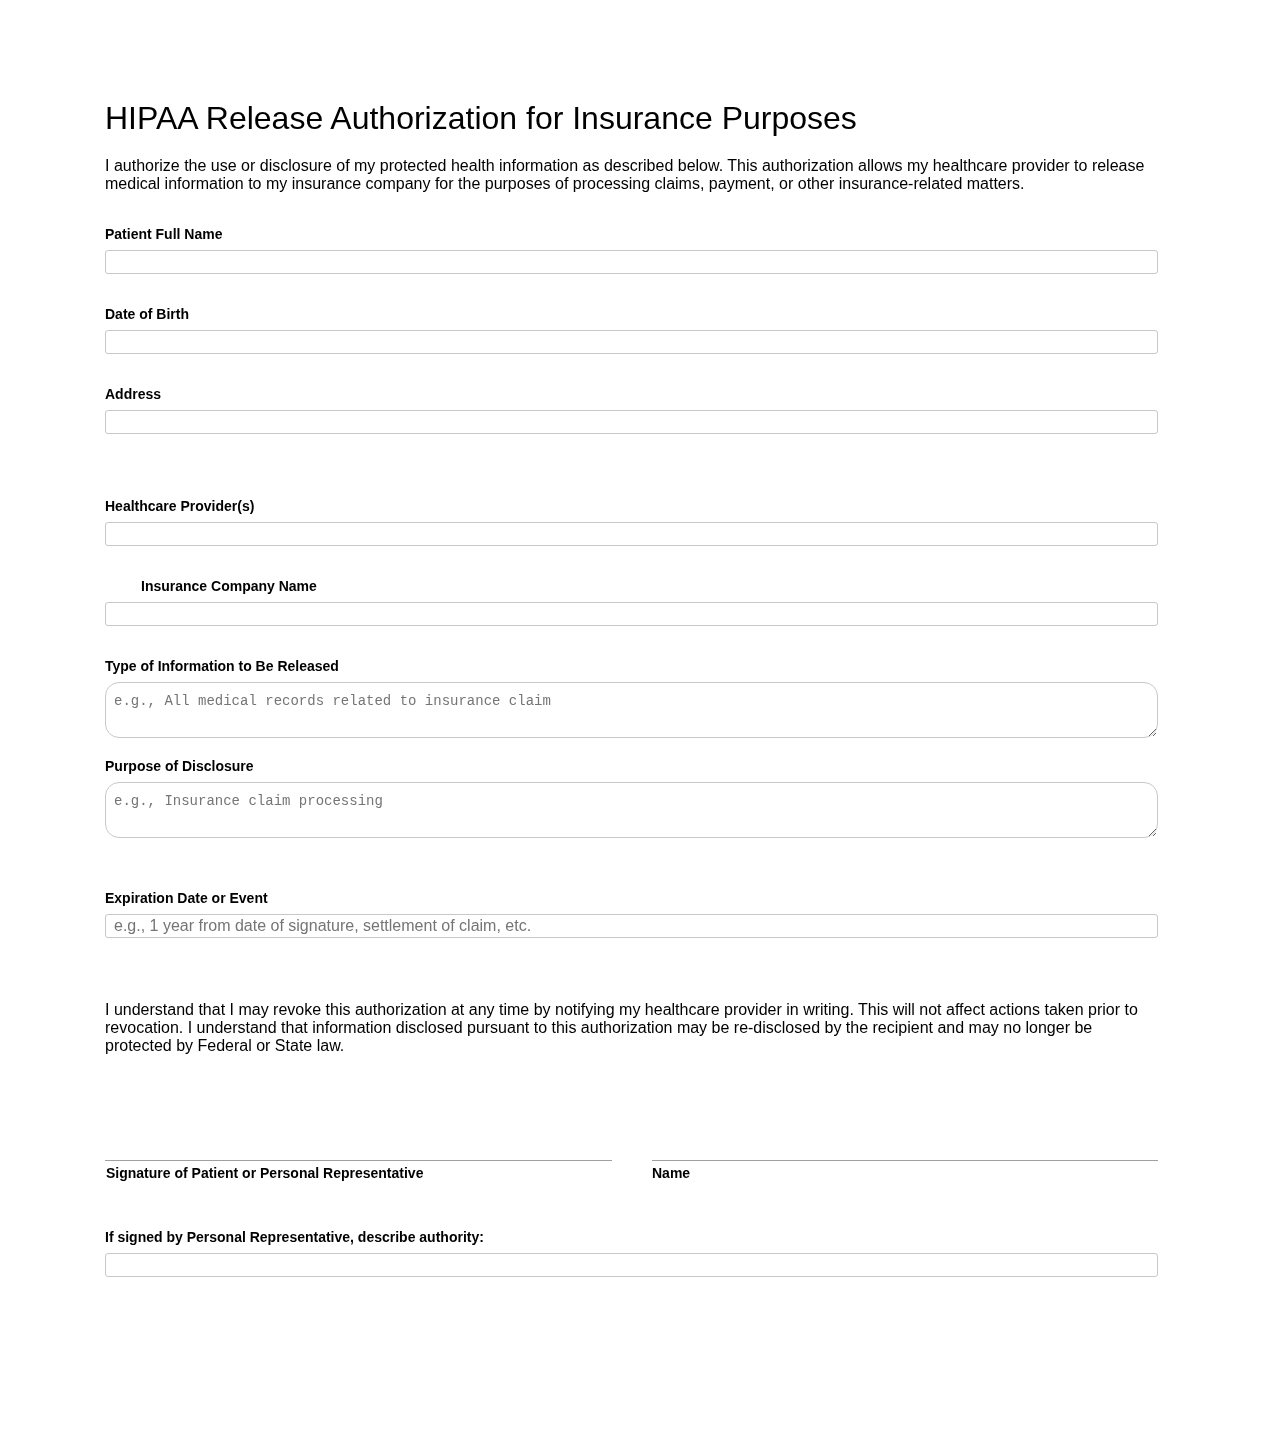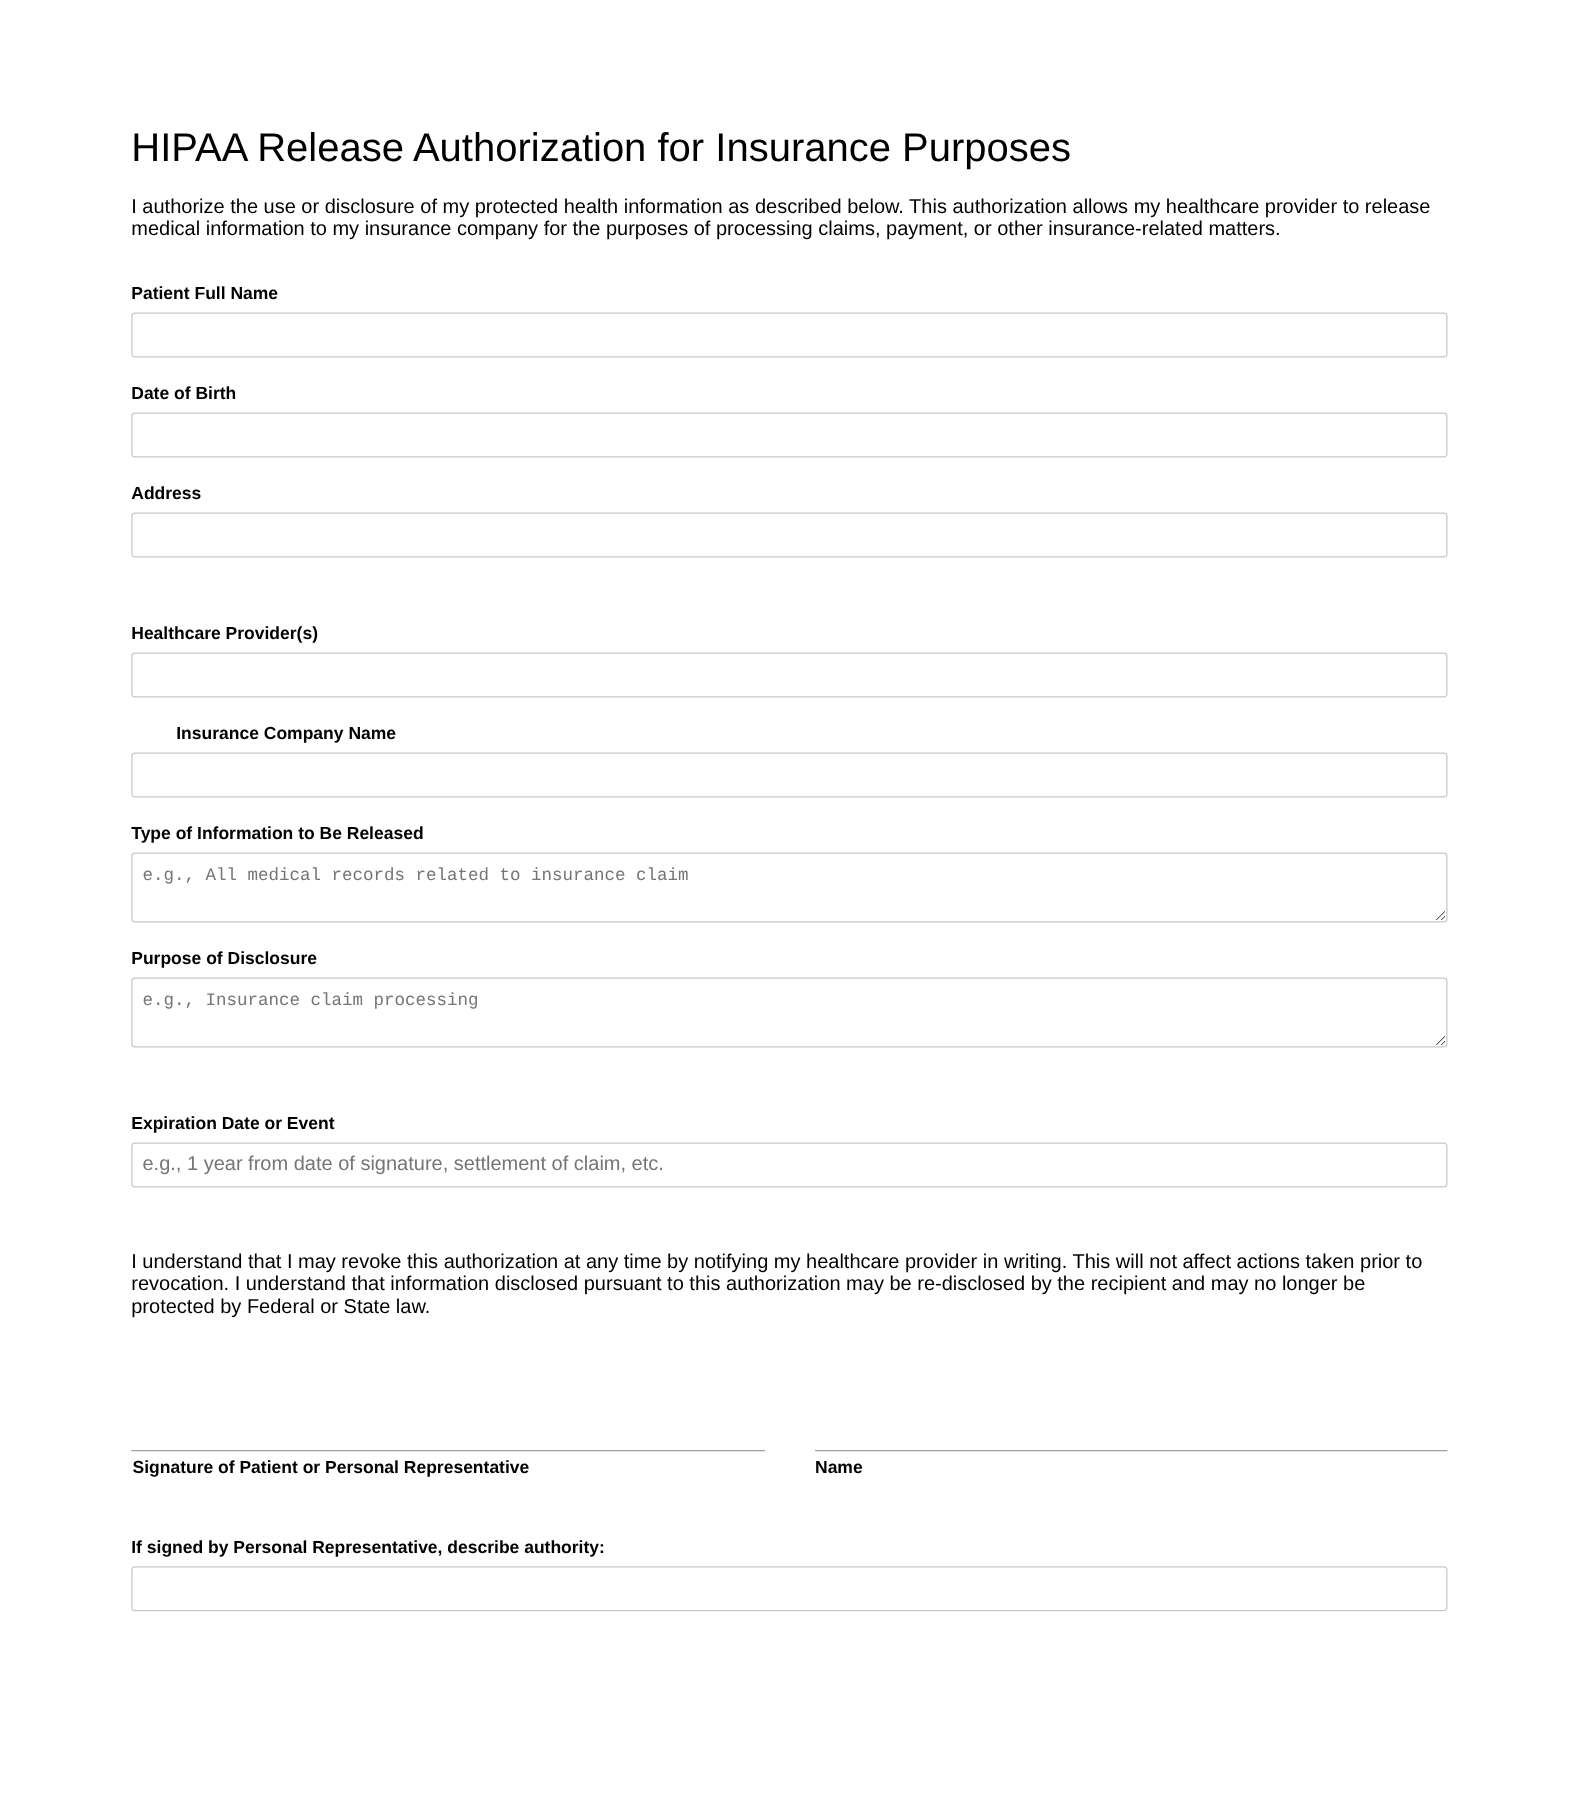--- a/index.html
+++ b/index.html
@@ -43,21 +43,21 @@
       left: 0;
       font-size: 14px;
       font-weight: bold;
       line-height: 16px;
       white-space: nowrap;
     }
     .text-input {
       position: absolute;
       left: 0;
       width: 1053px;
-      height: 36px;
+      height: 24px;
       box-sizing: border-box;
       border: 1px solid #c8c8c8;
       border-radius: 3px;
       background: #ffffff;
       padding: 0 8px;
       font-family: "Liberation Sans", sans-serif;
       font-size: 16px;
       color: #000;
       outline: none;
       margin: 0;
@@ -66,21 +66,21 @@
       color: #757575;
       opacity: 1;
     }
     .text-area {
       position: absolute;
       left: 0;
       width: 1053px;
       height: 56px;
       box-sizing: border-box;
       border: 1px solid #c8c8c8;
-      border-radius: 3px;
+      border-radius: 14px;
       background: #ffffff;
       padding: 8px 8px;
       font-family: "Liberation Mono", monospace;
       font-size: 14px;
       line-height: 20px;
       color: #000;
       outline: none;
       resize: vertical;
       margin: 0;
     }

